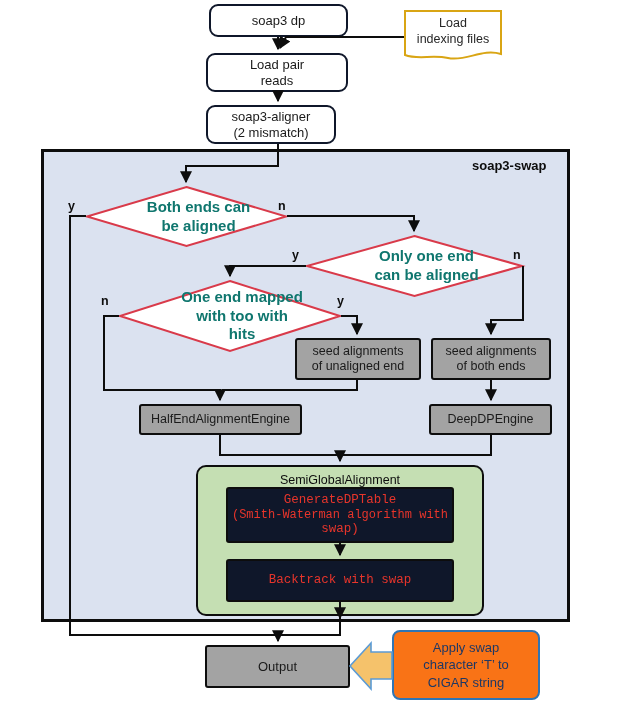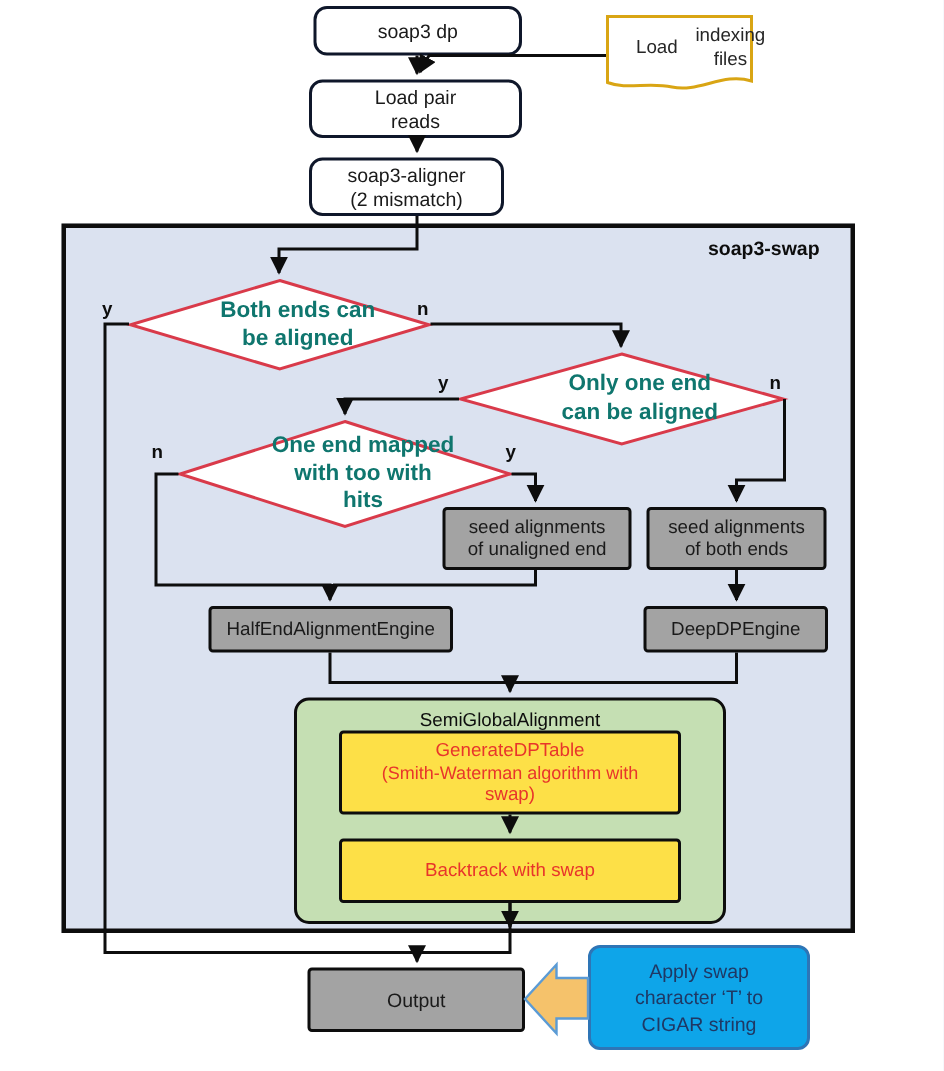--- a/index.html
+++ b/index.html
@@ -22,22 +22,22 @@
   }
 
   
   .procbox{
     border:2px solid #0d0d0d;border-radius:3px;background:#a3a3a3;
     color:#1a1a1a;font-size:12.5px;
   }
 
   
   .redbox{
-    border:2px solid #0d0d0d;border-radius:3px;background:#fde047;
-    color:#e8352b;font-size:12.5px;
+    border:2px solid #0d0d0d;border-radius:3px;background:#0f172a;
+    color:#e8352b;font-size:12.5px;font-family:Liberation Mono, monospace;
   }
 
   
   .container{
     position:absolute;box-sizing:border-box;
     border:3px solid #0d0d0d;background:#dbe2f0;
   }
   .container-title{
     position:absolute;font-weight:bold;font-size:13px;color:#0d0d0d;
   }
@@ -67,21 +67,21 @@
   .note .ntext{
     position:absolute;left:0;top:0;width:100%;height:100%;
     display:flex;align-items:center;justify-content:center;
     text-align:center;font-size:12.5px;color:#262626;line-height:1.25;
     padding-bottom:10px;box-sizing:border-box;
   }
 
   
   .callout{
     position:absolute;box-sizing:border-box;
-    border:2px solid #2e75b6;border-radius:8px;background:#0ea5e9;
+    border:2px solid #2e75b6;border-radius:8px;background:#f97316;
     display:flex;align-items:center;justify-content:center;
     text-align:center;color:#1f3864;font-size:13px;line-height:1.35;
   }
 
   
   .blabel{
     position:absolute;font-size:12.5px;font-weight:bold;color:#0d0d0d;
   }
 
   
@@ -122,21 +122,21 @@
 
   <div class="node topbox" style="left:206px;top:105px;width:130px;height:39px;flex-direction:column;">
     <span>soap3-aligner</span>
     <span>(2 mismatch)</span>
   </div>
 
   <div class="note" style="left:404px;top:10px;width:98px;height:54px;">
     <svg width="98" height="54" viewBox="0 0 98 54">
       <path d="M1,1 L97,1 L97,44 C78,38 62,52 44,48 C28,44.5 14,50 1,45 Z" fill="#ffffff" stroke="#d9a514" stroke-width="2"></path>
     </svg>
-    <div class="ntext" style="flex-direction:row;margin-left:20px;">
+    <div class="ntext" style="flex-direction:column;">
       <span>Load</span>
       <span>indexing files</span>
     </div>
   </div>
 
   <div class="diamond" style="left:86px;top:186px;width:201px;height:61px;">
     <svg width="201" height="61" viewBox="0 0 201 61">
       <polygon points="100.5,1 200,30.5 100.5,60 1,30.5" fill="#ffffff" stroke="#d93a4a" stroke-width="2"></polygon>
     </svg>
     <div class="dlabel" style="flex-direction:column;">

